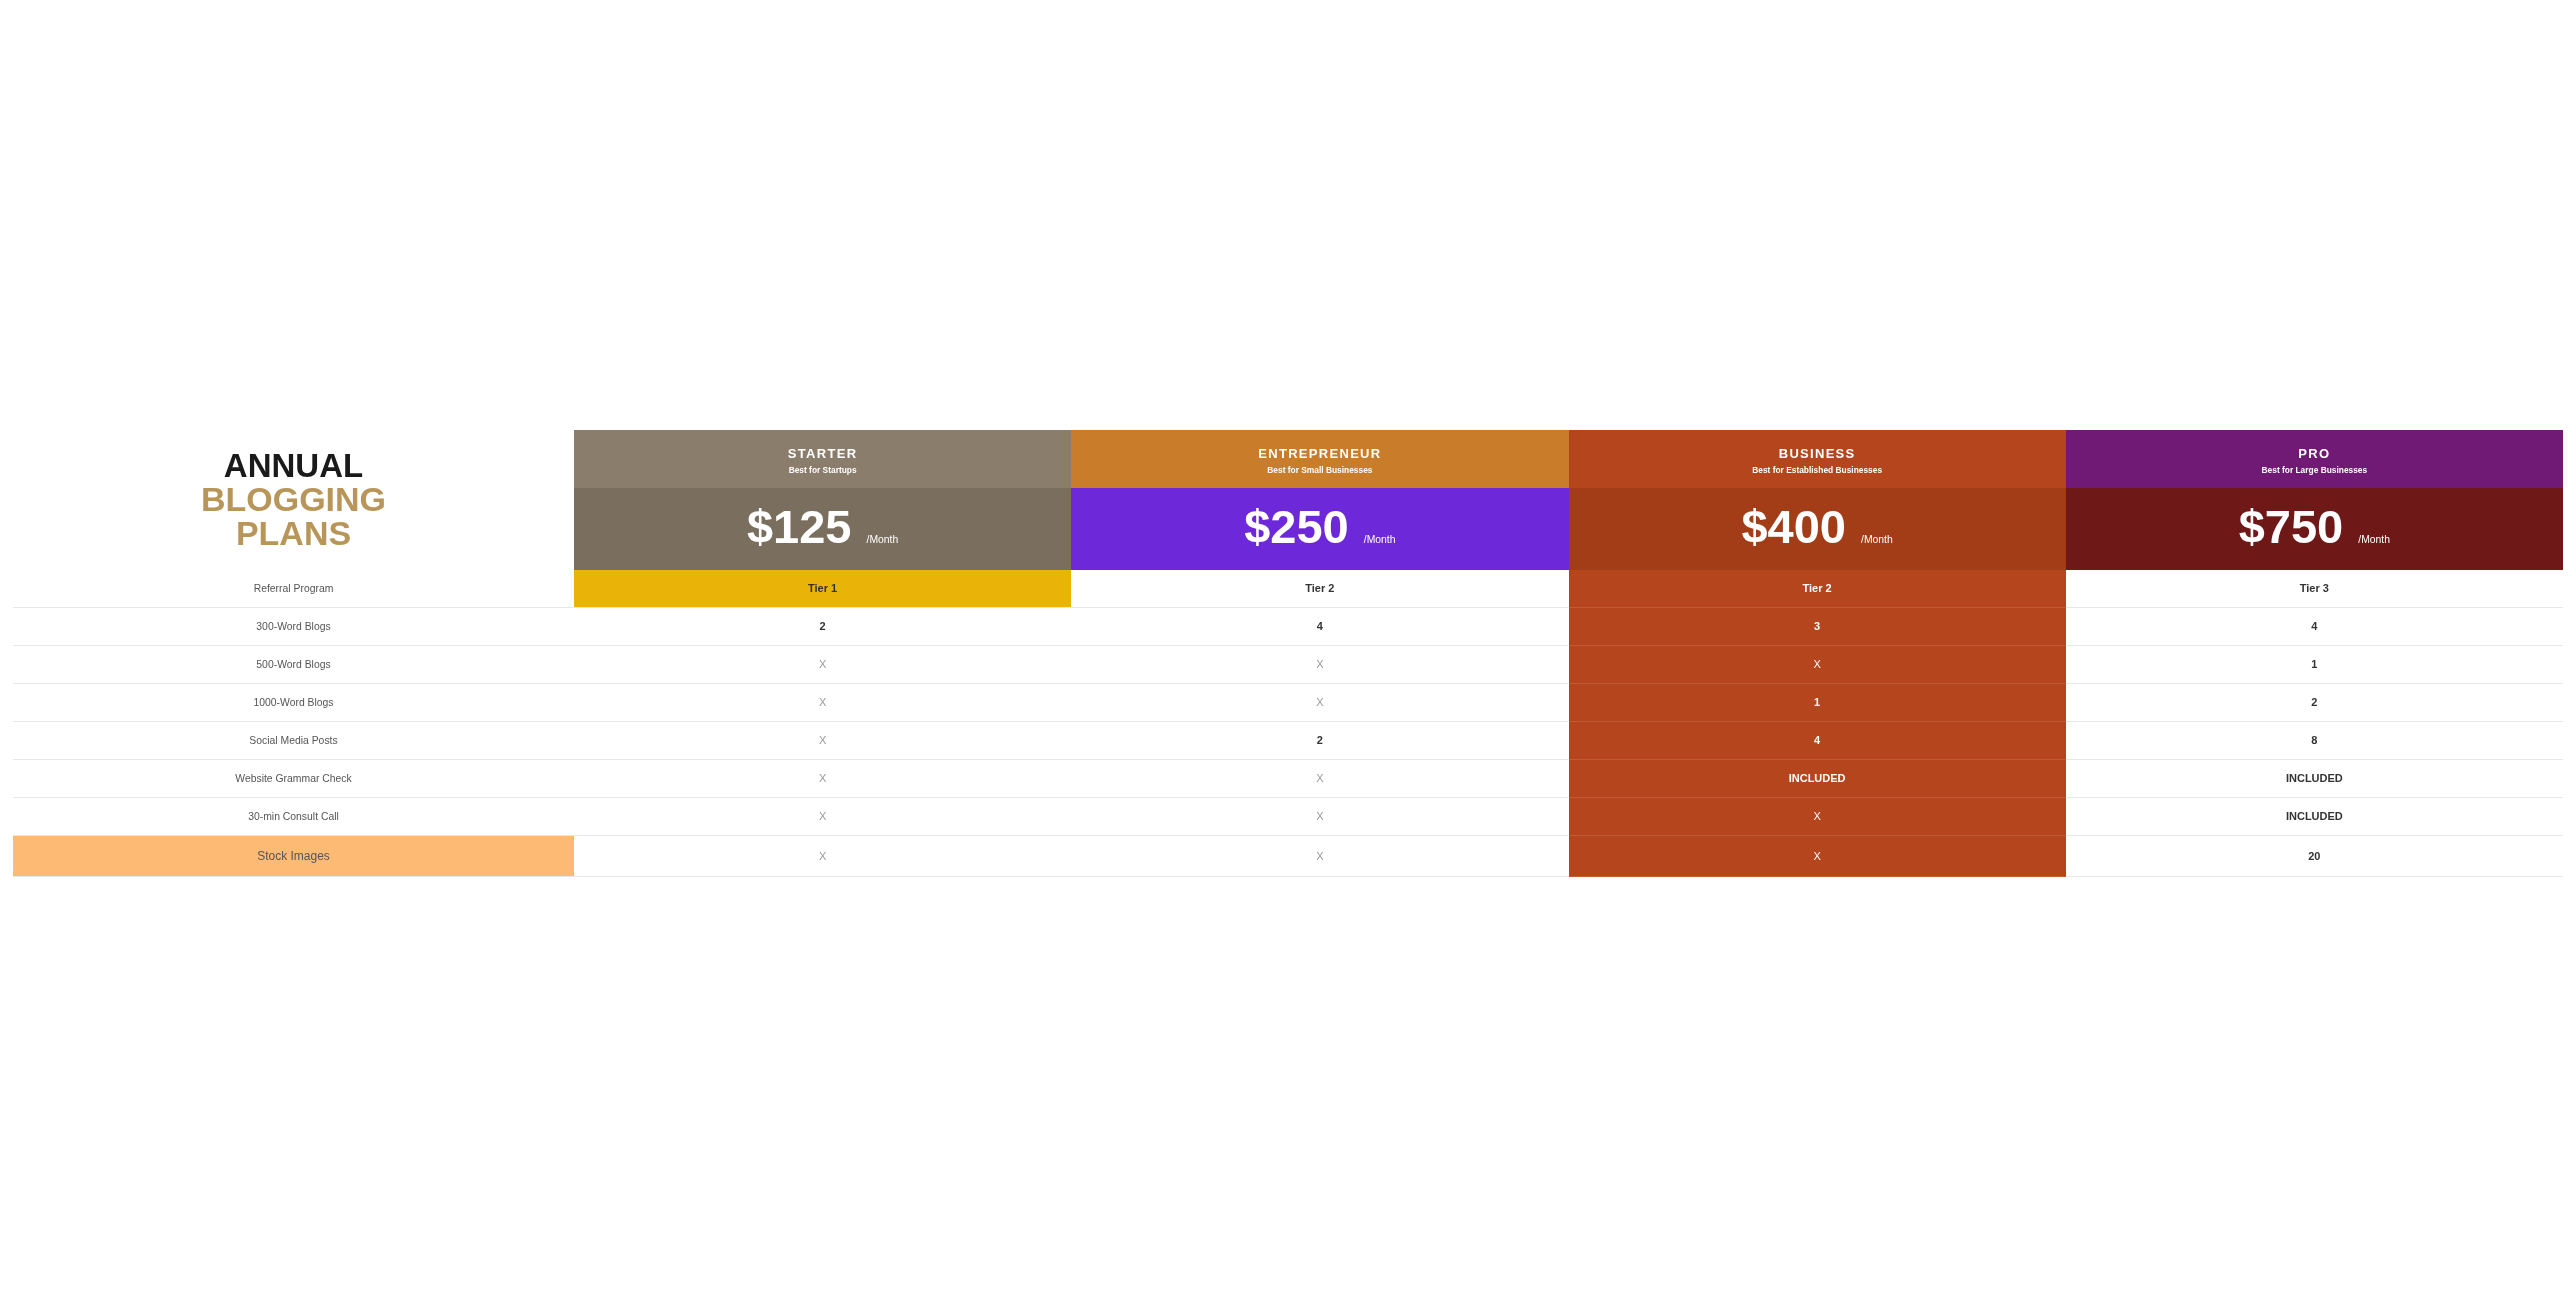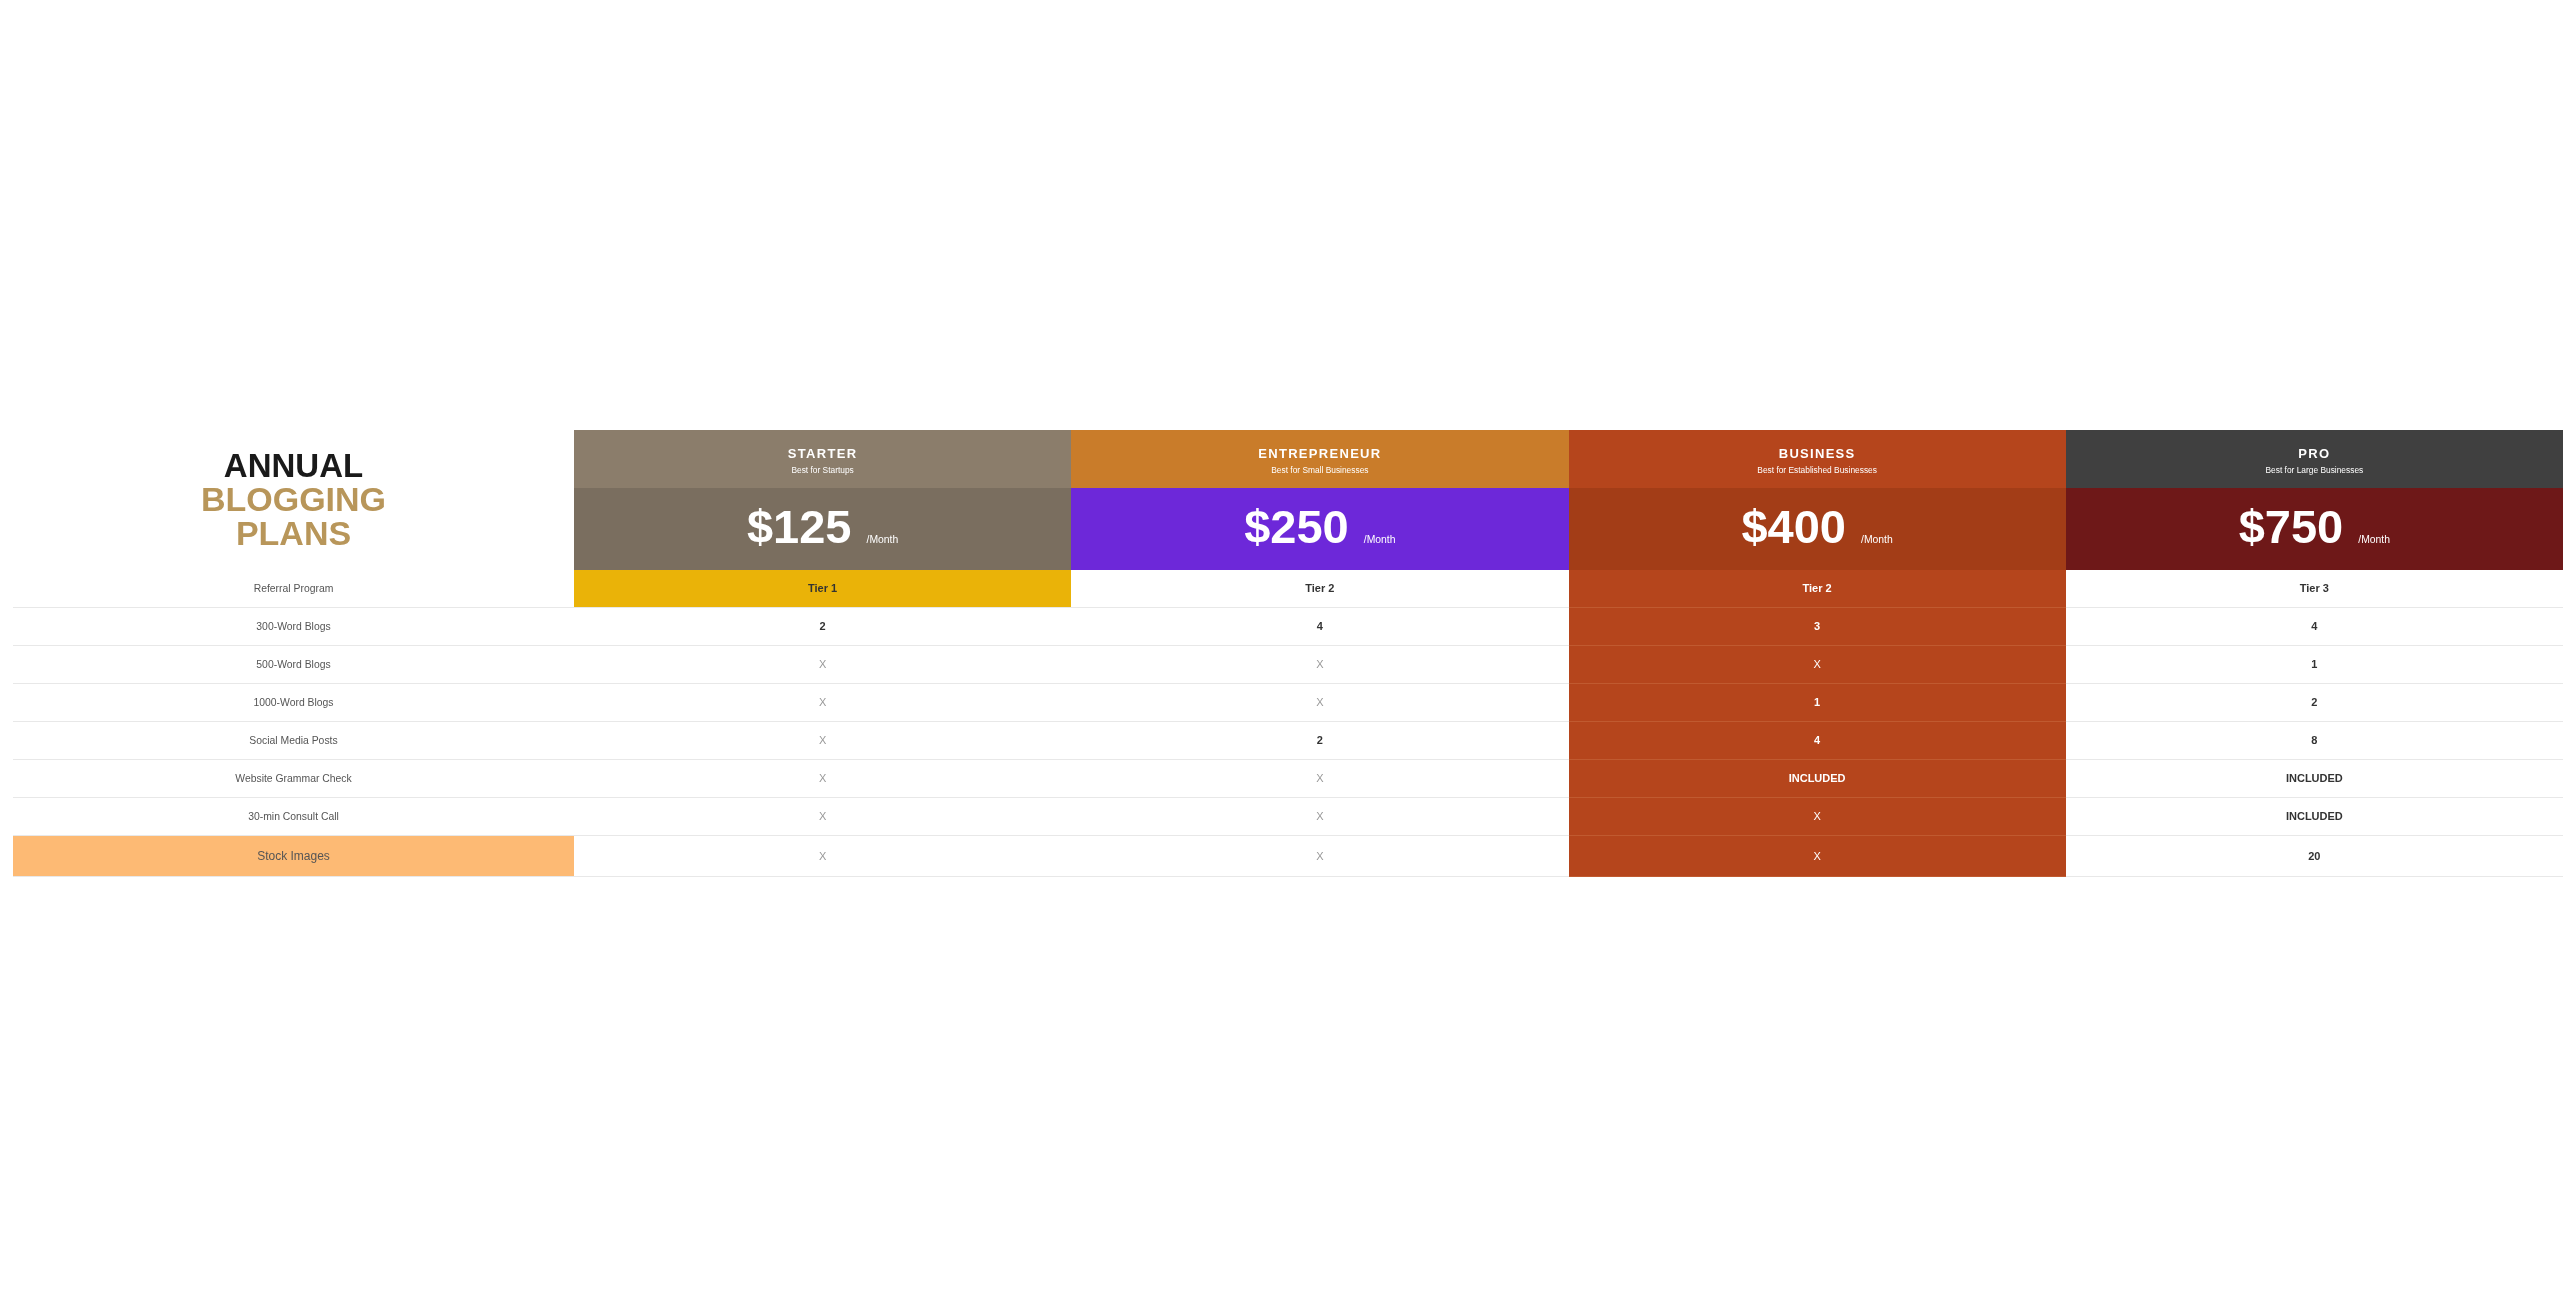--- a/index.html
+++ b/index.html
@@ -72,21 +72,21 @@
       font-size: 13px;
       letter-spacing: 1.3px;
       text-transform: uppercase;
       color: #fff;
     }
 
     .plan-subtitle-text {
       font-size: 8.4px;
       color: #fff;
       margin-top: 3.2px;
-      font-weight: 400;
+      font-weight: 700;
     }
 
     table {
       border-collapse: collapse;
       width: 100%;
     }
 
     .col-width-label { width: 22%; }
     .col-width-plan { width: 19.5%; }
   </style>
@@ -114,21 +114,21 @@
         <div class="plan-subtitle-text">Best for Startups</div>
       </th>
       <th style="background:#c97c2a; padding: 15.6px 13px 11.7px; text-align:center;">
         <div class="plan-name-text">ENTREPRENEUR</div>
         <div class="plan-subtitle-text">Best for Small Businesses</div>
       </th>
       <th style="background:#b5451c; padding: 15.6px 13px 11.7px; text-align:center;">
         <div class="plan-name-text">BUSINESS</div>
         <div class="plan-subtitle-text">Best for Established Businesses</div>
       </th>
-      <th style="background:#404040; padding: 15.6px 13px 11.7px; text-align:center;">
+      <th style="background:#701a75; padding: 15.6px 13px 11.7px; text-align:center;">
         <div class="plan-name-text">PRO</div>
         <div class="plan-subtitle-text">Best for Large Businesses</div>
       </th>
     </tr>
 
     <tr id="header-prices-row">
       <td style="background:#7a6e5f; padding: 13px 6.5px 18px; text-align:center;">
         <div class="price-display">
           <span class="price-amount">$125</span>
           <span class="price-period">/Month</span>

